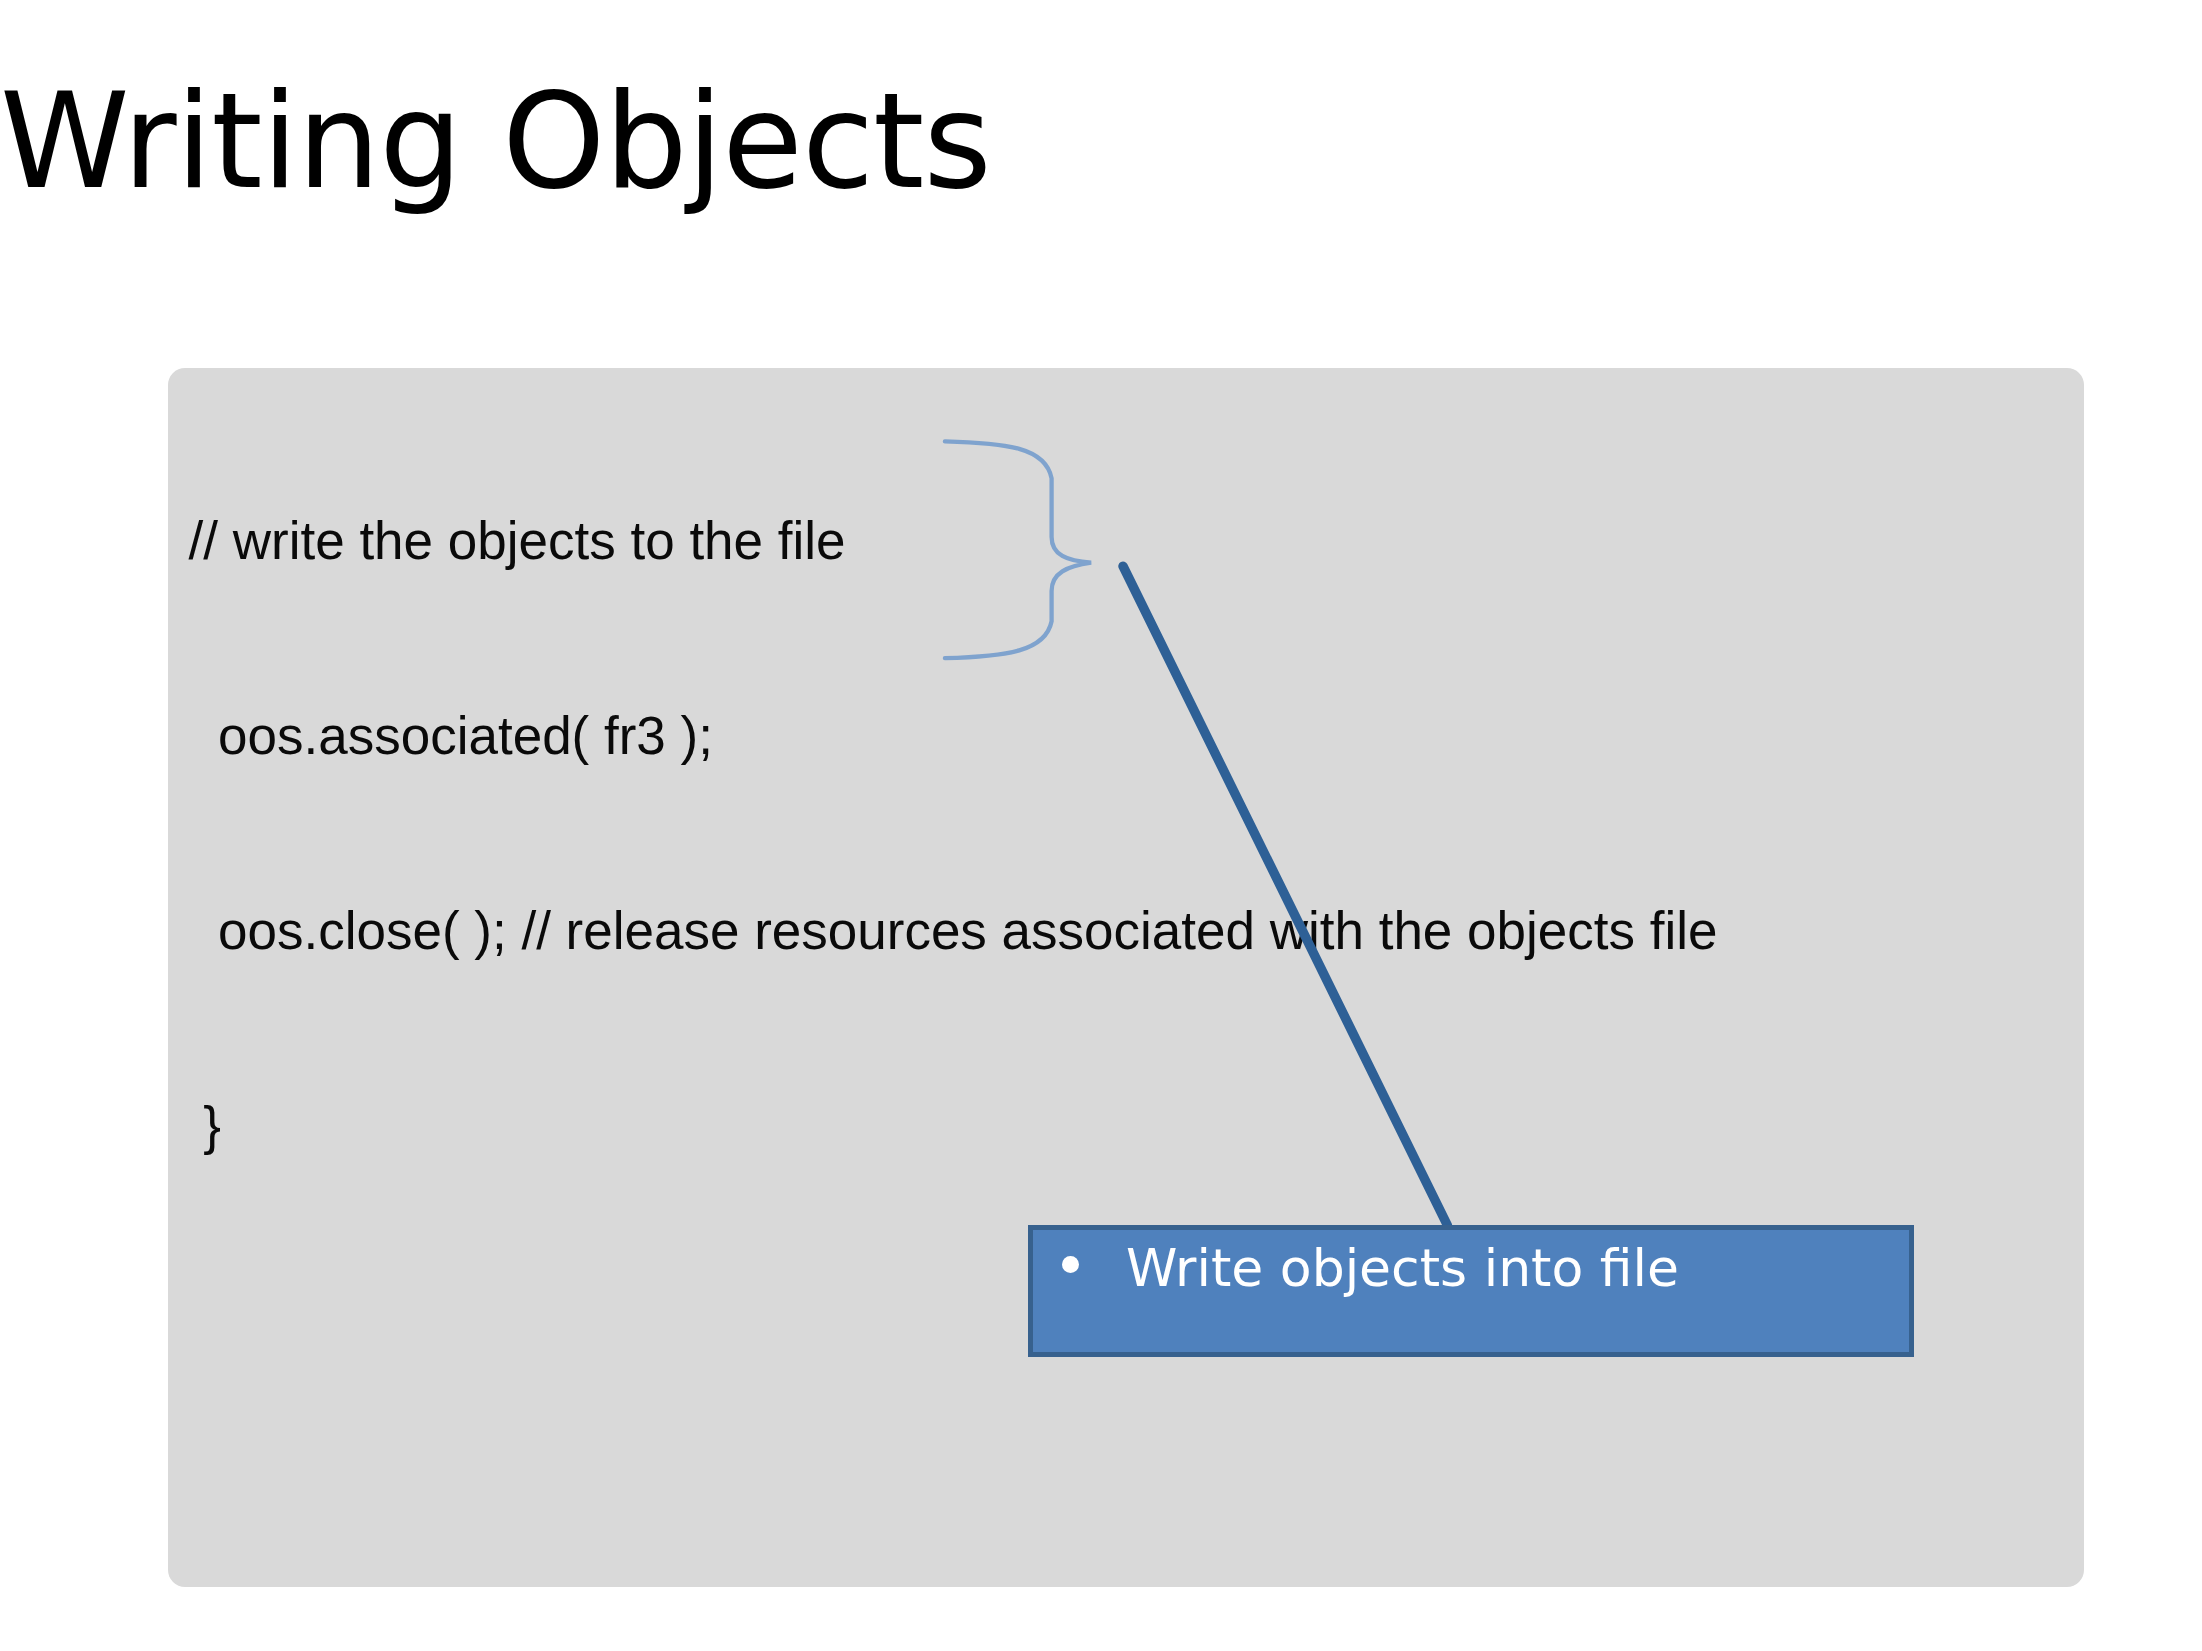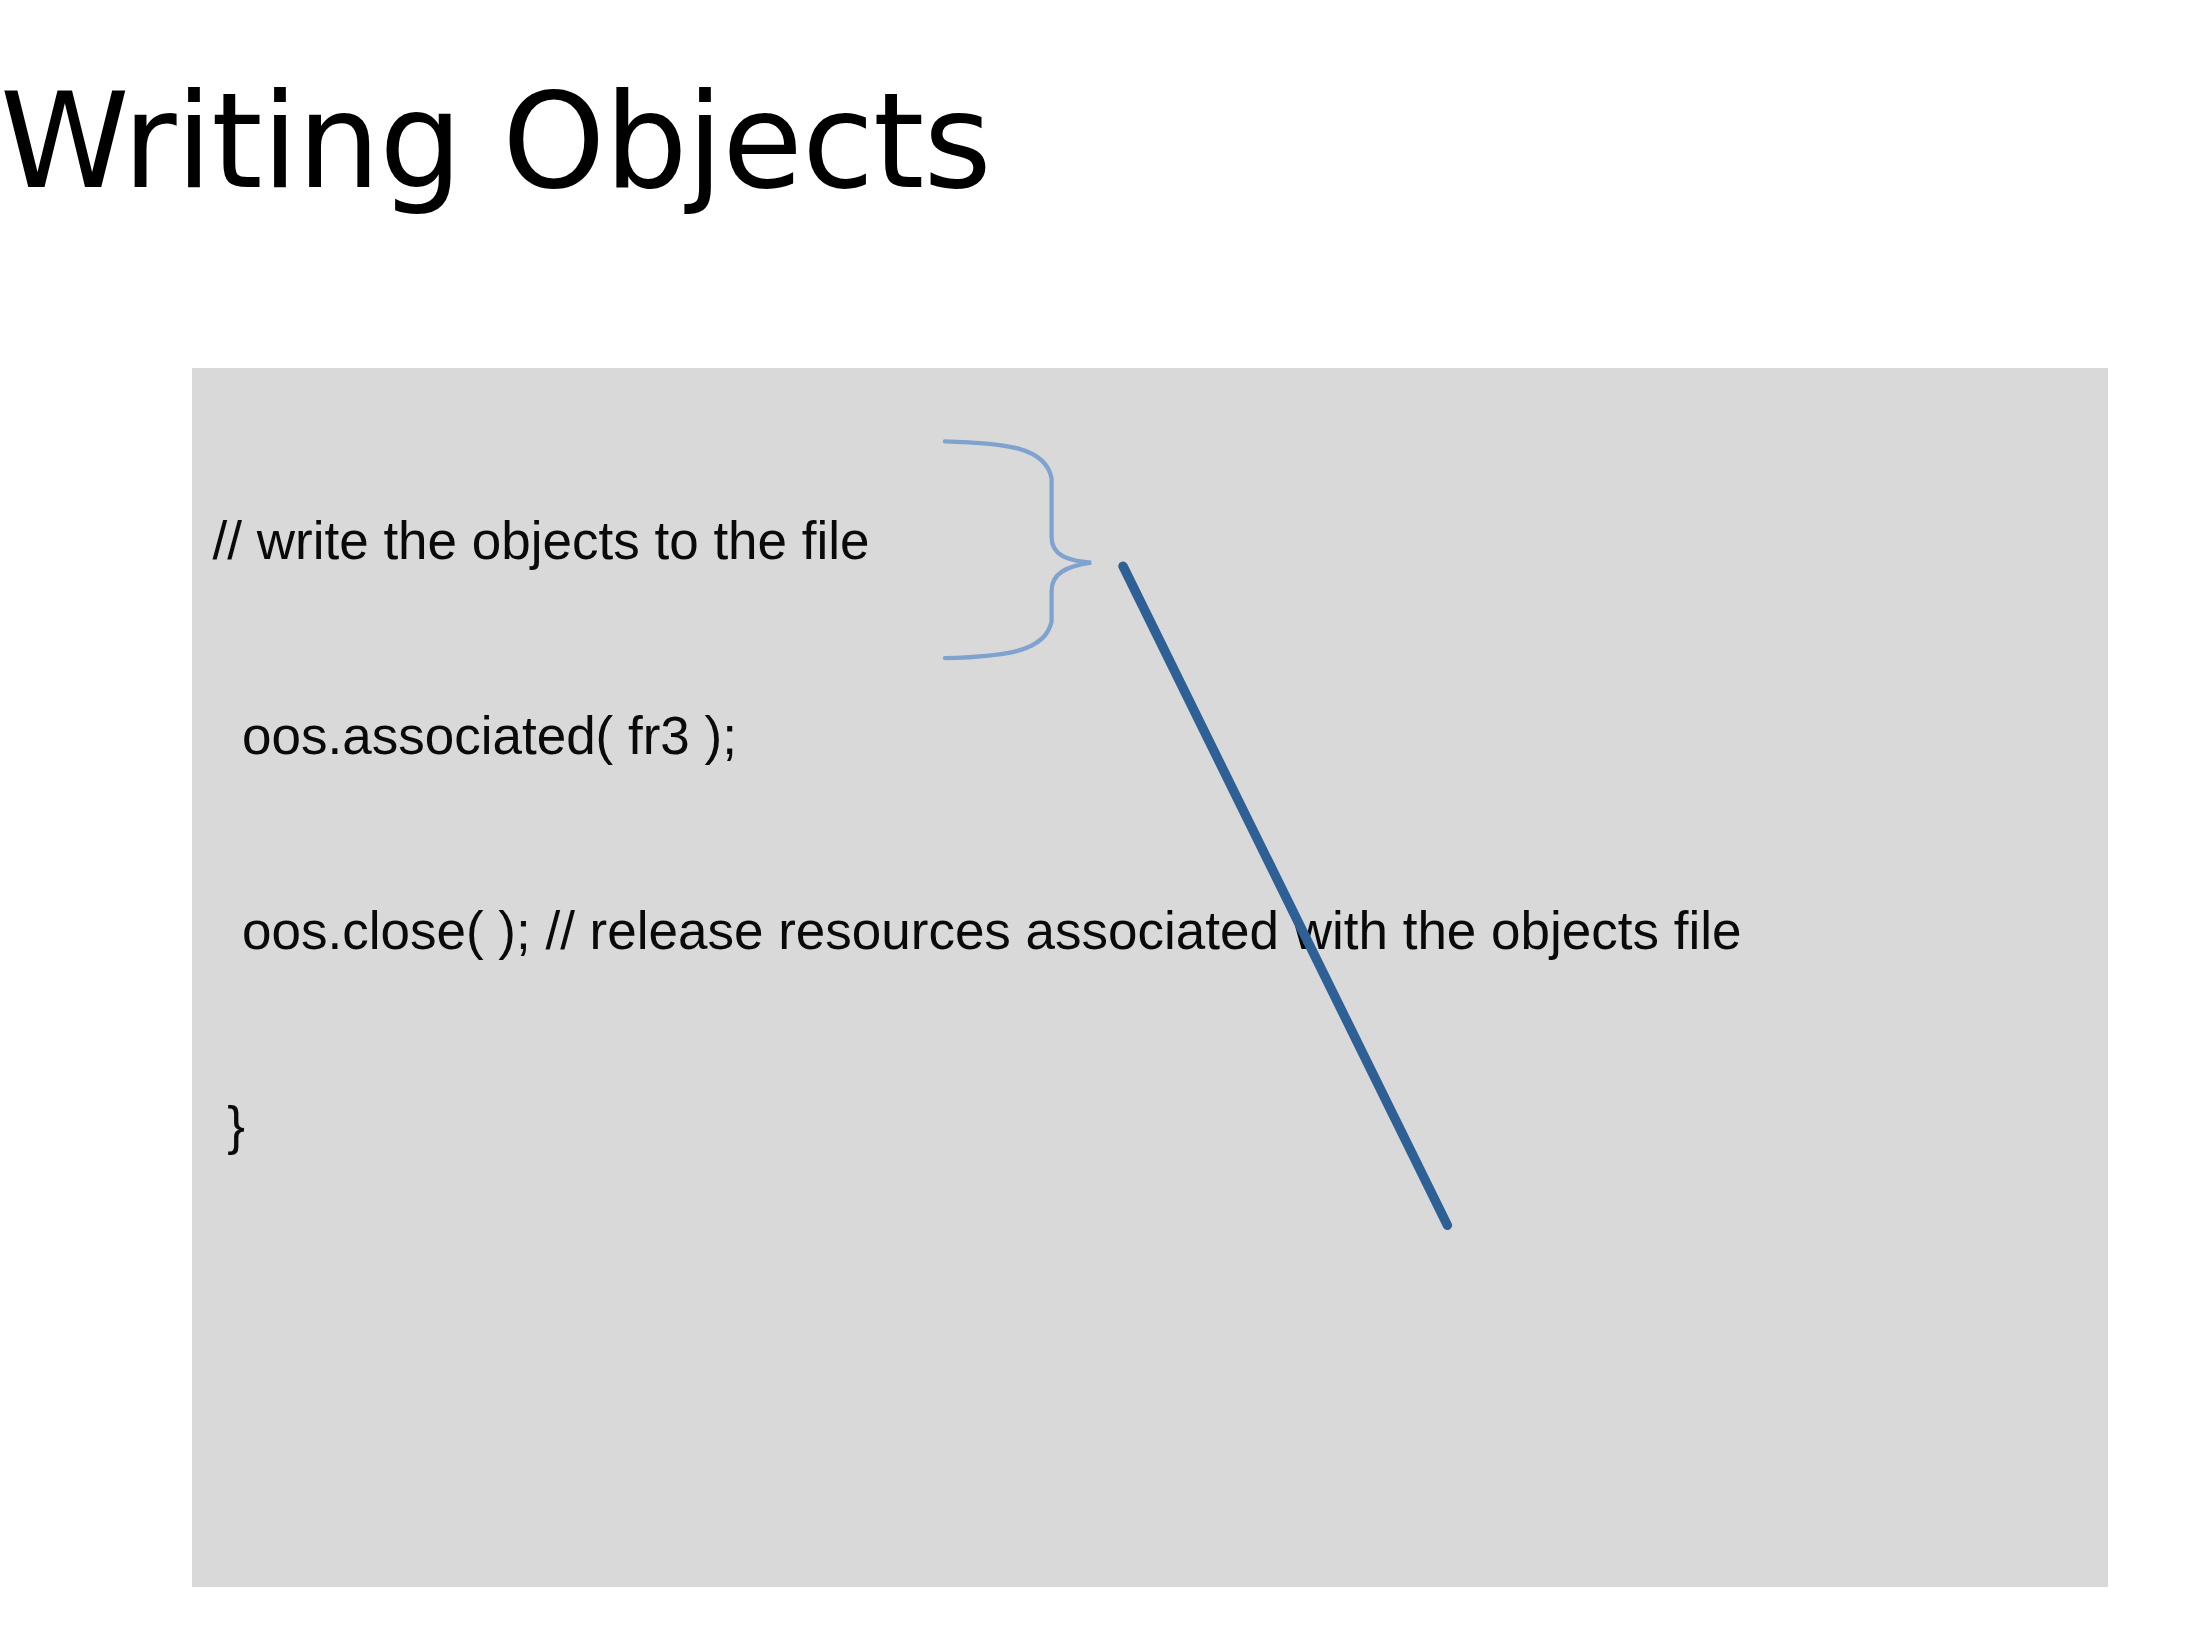--- a/index.html
+++ b/index.html
@@ -29,25 +29,26 @@
     font-size: 131px;
     line-height: 1.0;
     letter-spacing: -0.9px;
     color: #000000;
     white-space: nowrap;
   }
 
   
   #code-panel {
     position: absolute;
-    left: 192px;
+    left: 168px;
     top: 368px;
     width: 1916px;
     height: 1219px;
     background: #d9d9d9;
+    border-radius: 17px;
   }
   #code-lines {
     position: absolute;
     left: 20.6px;
     top: 10.3px;
     right: 0;
     font-family: "Liberation Sans", sans-serif;
     font-size: 53px;
     line-height: 65px;
     color: #0a0a0a;
@@ -133,15 +134,19 @@
              C 1170 515, 1215 520, 1222 556
              L 1222 624
              C 1222 645, 1240 652, 1268 654
              C 1240 658, 1222 666, 1222 687
              L 1222 722
              C 1215 757, 1170 763, 1098 765" fill="none" stroke="#7fa3ce" stroke-width="5" stroke-linecap="round"></path>
 
     <line x1="1305" y1="658" x2="1682" y2="1424" stroke="#2e6096" stroke-width="11" stroke-linecap="round"></line>
   </svg>
 
+  <div id="callout-box">
+    <span id="callout-bullet"></span>
+    <span id="callout-text">Write objects into file</span>
+  </div>
 
 </div>
 
 
 </body></html>

